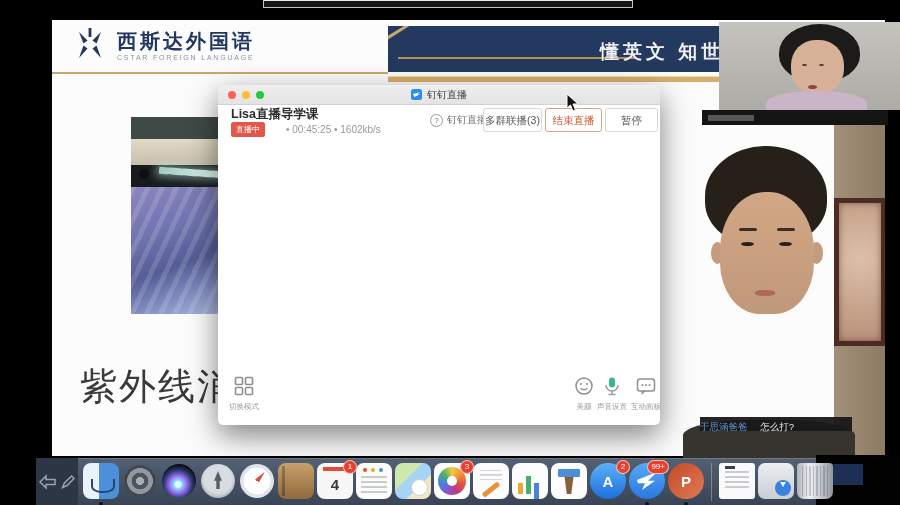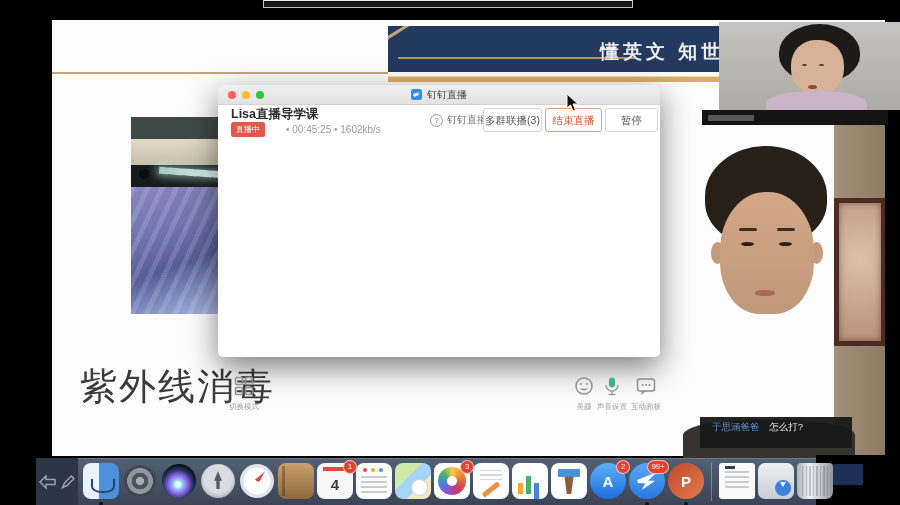--- a/index.html
+++ b/index.html
@@ -31,21 +31,21 @@
            box-shadow:0 0 8px 3px rgba(190,235,225,.5);transform:rotate(4deg);}
   .ph-knob{position:absolute;left:8px;top:52px;width:10px;height:10px;border-radius:50%;background:#0c0e10;}
   .ph-blanket{position:absolute;left:0;top:70px;width:100%;height:127px;
       background:
         repeating-linear-gradient(115deg,rgba(255,255,255,.14) 0 5px,rgba(0,0,0,0) 5px 13px),
         linear-gradient(160deg,#8c86c2 0%,#6f74ae 35%,#555d96 60%,#8a97c9 85%,#a9b4d9 100%);}
   .slide-title{position:absolute;left:28px;top:342px;font-size:37px;font-weight:500;
                color:#3a3a3c;letter-spacing:2px;white-space:nowrap;}
 
   
-  .win{left:218px;top:85px;width:442px;height:272px;background:#fff;border-radius:7px 7px 5px 5px;
+  .win{left:218px;top:85px;width:442px;height:340px;background:#fff;border-radius:7px 7px 5px 5px;
        box-shadow:0 10px 30px rgba(0,0,0,.5);}
   .titlebar{position:absolute;left:0;top:0;right:0;height:19px;border-radius:7px 7px 0 0;
             background:linear-gradient(#efefef,#e3e3e3);border-bottom:1px solid #d2d2d2;
             display:flex;align-items:center;justify-content:center;gap:5px;}
   .lights{position:absolute;left:10px;top:6px;display:flex;gap:6px;}
   .light{width:8px;height:8px;border-radius:50%;}
   .l-red{background:#ff5f57;}.l-yellow{background:#febc2e;}.l-green{background:#28c840;}
   .tb-ico{width:11px;height:11px;border-radius:2.5px;background:#2d8cf0;position:relative;}
   .tb-ico::after{content:"";position:absolute;left:2px;top:3px;width:7px;height:5px;background:#fff;
                  clip-path:polygon(0 40%,100% 0,60% 45%,100% 45%,20% 100%);}
@@ -102,22 +102,22 @@
   .s-face{position:absolute;left:65px;top:82px;width:94px;height:122px;background:linear-gradient(#d2a786,#c0987a);
           border-radius:48% 48% 42% 42%;}
   .s-ear{position:absolute;top:132px;width:13px;height:22px;background:#c49b7c;border-radius:50%;}
   .s-ear.e1{left:56px;}.s-ear.e2{left:155px;}
   .s-brow{position:absolute;top:118px;width:18px;height:3px;background:#3a2d22;border-radius:2px;}
   .s-brow.b1{left:84px;}.s-brow.b2{left:122px;}
   .s-eye{position:absolute;top:132px;width:13px;height:4px;background:#2a2017;border-radius:50%;}
   .s-eye.y1{left:86px;}.s-eye.y2{left:124px;}
   .s-mouth{position:absolute;left:100px;top:180px;width:20px;height:6px;background:#a96a58;border-radius:40%;}
   .s-shirt{position:absolute;left:28px;bottom:0;width:172px;height:38px;background:#37332e;border-radius:40% 40% 0 0;}
-  .chatoverlay{left:700px;top:417px;width:152px;height:31px;background:rgba(24,24,24,.95);
-               z-index:20;padding:4px 12px;box-sizing:border-box;font-size:9.5px;white-space:nowrap;}
+  .chatoverlay{left:700px;top:417px;width:152px;height:14px;background:rgba(24,24,24,.95);
+               z-index:20;padding:4px 0;box-sizing:border-box;font-size:9.5px;white-space:nowrap;font-family:Liberation Mono, monospace;}
   .chat-sender{color:#5f94d6;}
   .chat-msg{color:#e9e9e9;margin-left:7px;}
 
   .right-black{left:885px;top:110px;width:15px;height:395px;background:#000;}
   .br-black{left:816px;top:455px;width:84px;height:50px;background:#020202;}
   .navy-block{left:827px;top:464px;width:36px;height:21px;background:#1d2f55;}
 
   
   .controls{left:36px;top:458px;width:42px;height:47px;background:#2c3644;z-index:30;
             display:flex;align-items:center;justify-content:center;gap:3px;}
@@ -198,20 +198,35 @@
       background:repeating-linear-gradient(90deg,rgba(60,64,70,.25) 0 1.5px,rgba(0,0,0,0) 1.5px 3.5px);}
 </style>
 </head>
 <body>
 
 <div class="screen">
 
   <div class="abs top-edge"></div>
 
   <div class="abs slide">
+    <div class="logo-block">
+      <svg width="36" height="36" viewBox="0 0 36 36">
+        <g fill="#21375f">
+          <rect x="16.6" y="1" width="2.8" height="9"></rect>
+          <path d="M7 5 L15.5 13.5 L11.5 16.5 Z"></path>
+          <path d="M29 5 L20.5 13.5 L24.5 16.5 Z"></path>
+          <path d="M7 31 L15.5 21.5 L11.5 18.5 Z"></path>
+          <path d="M29 31 L20.5 21.5 L24.5 18.5 Z"></path>
+        </g>
+      </svg>
+      <div>
+        <div class="brand">西斯达外国语</div>
+        <div class="brand-sub">CSTAR FOREIGN LANGUAGE</div>
+      </div>
+    </div>
     <div class="gold-rule"></div>
     <div class="banner">
       <div class="banner-diag"></div>
       <div class="banner-rule"></div>
       <div class="banner-slogan">懂英文 知世</div>
     </div>
     <div class="banner-underline"></div>
     <div class="slide-photo">
       <div class="ph-top"></div>
       <div class="ph-ceiling"></div>

